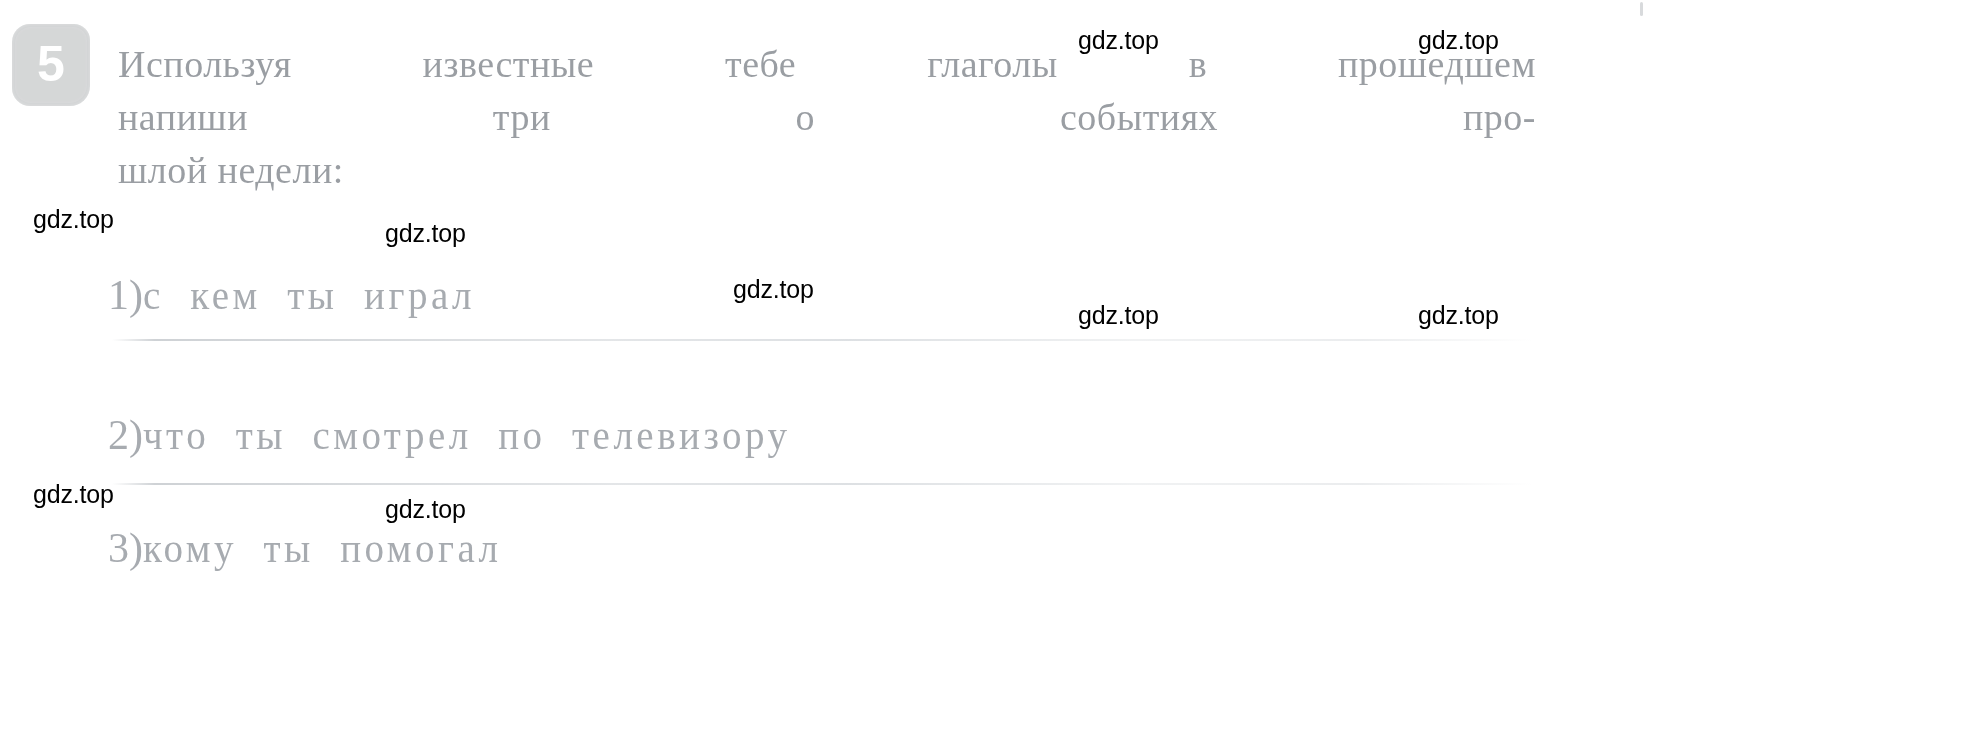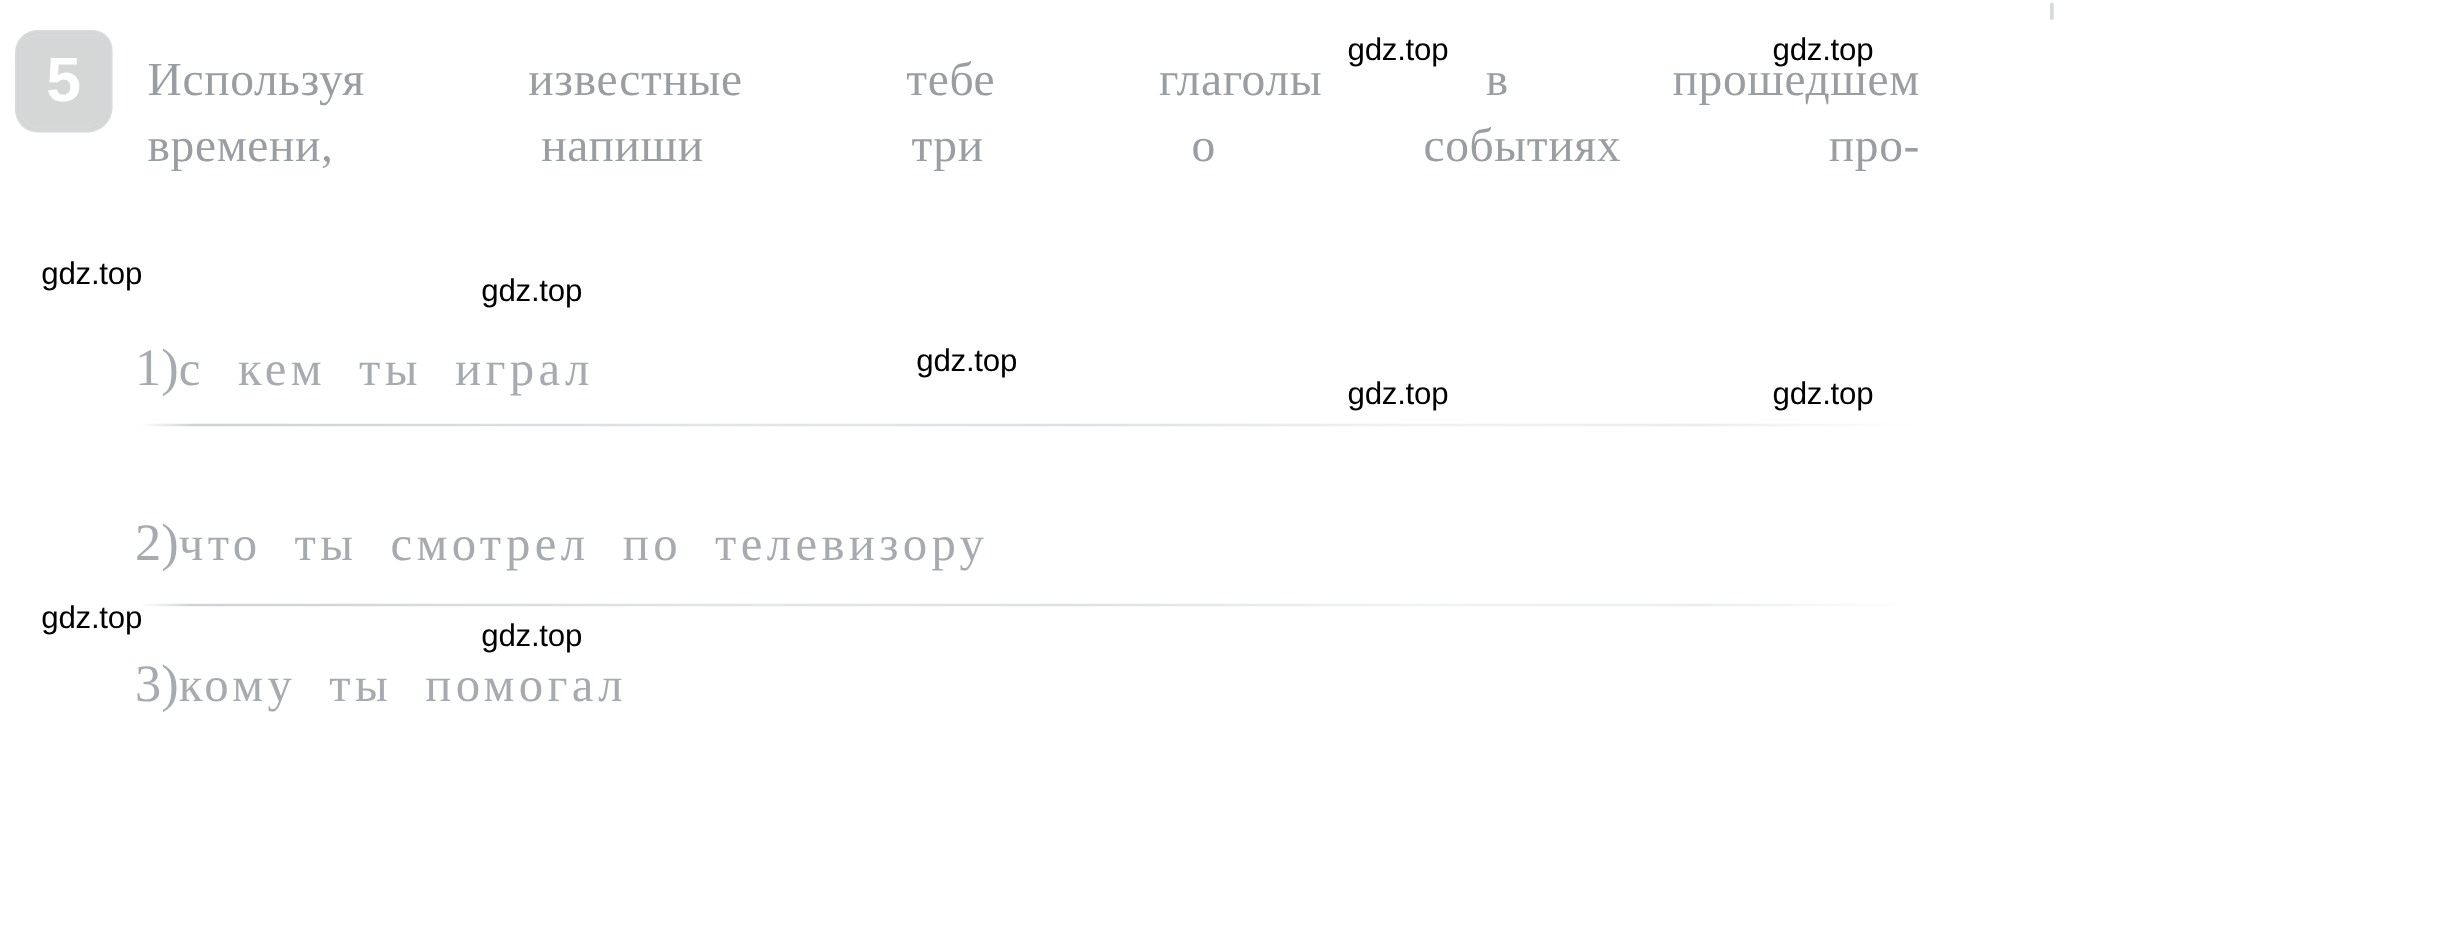--- a/index.html
+++ b/index.html
@@ -151,26 +151,28 @@
   <div class="prompt">
     <span class="pline just">
       <span>Используя</span>
       <span>известные</span>
       <span>тебе</span>
       <span>глаголы</span>
       <span>в</span>
       <span>прошедшем</span>
     </span>
     <span class="pline just">
-      <span>времени,</span>
       <span>напиши</span>
       <span>три</span>
       <span>о</span>
       <span>событиях</span>
       <span>про-</span>
+    </span>
+    <span class="pline">
+      <span>шлой   недели:</span>
     </span>
   </div>
 
   <div class="answer" id="answer-1"><span class="num">1)</span><span class="txt">с  кем  ты  играл</span></div>
 
   <div class="rule" id="rule-1"></div>
 
   <div class="answer" id="answer-2"><span class="num">2)</span><span class="txt">что  ты  смотрел  по  телевизору</span></div>
 
   <div class="rule" id="rule-2"></div>

